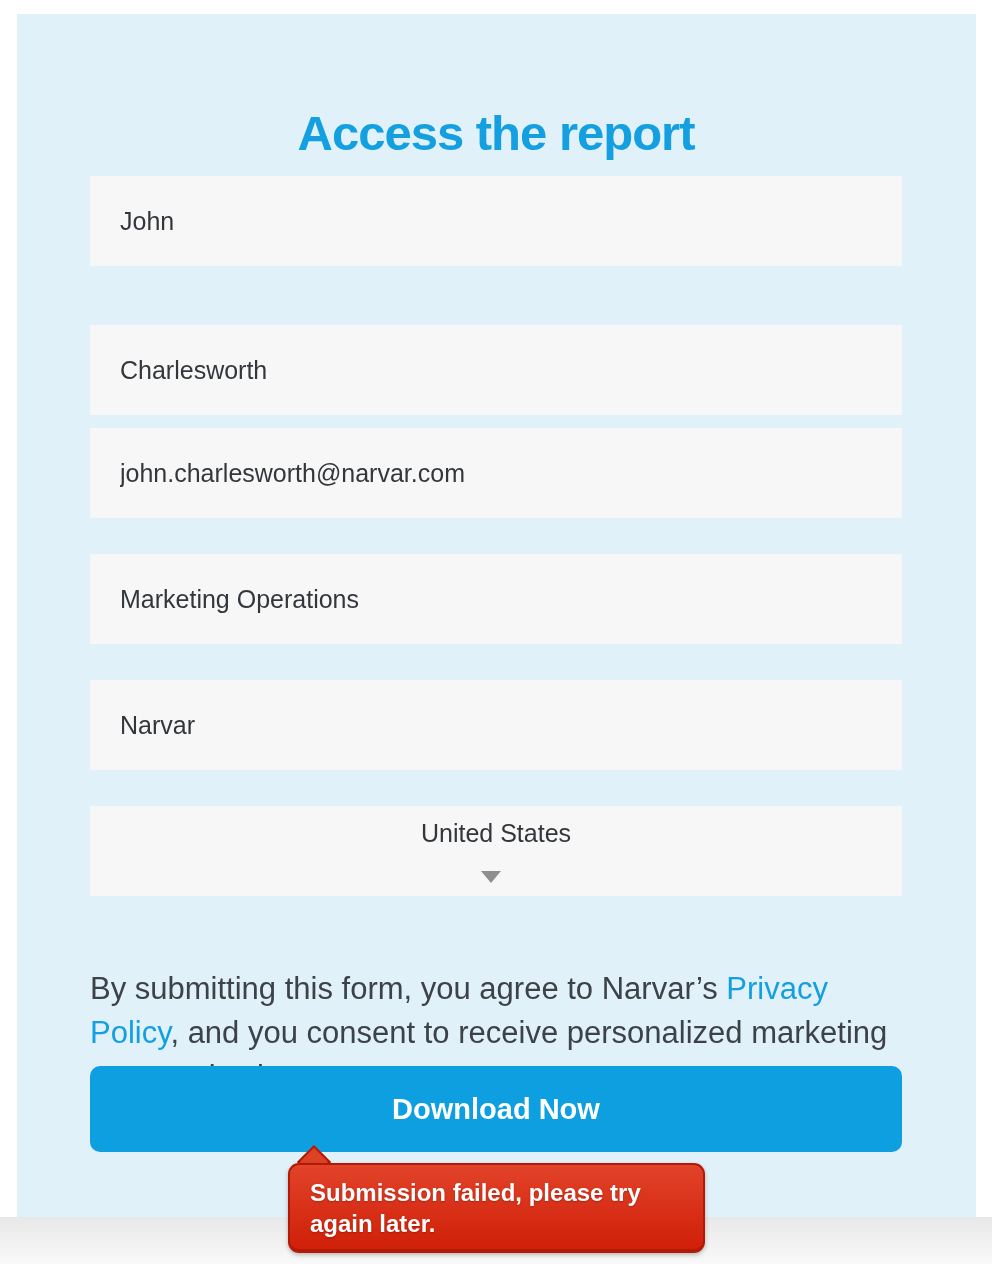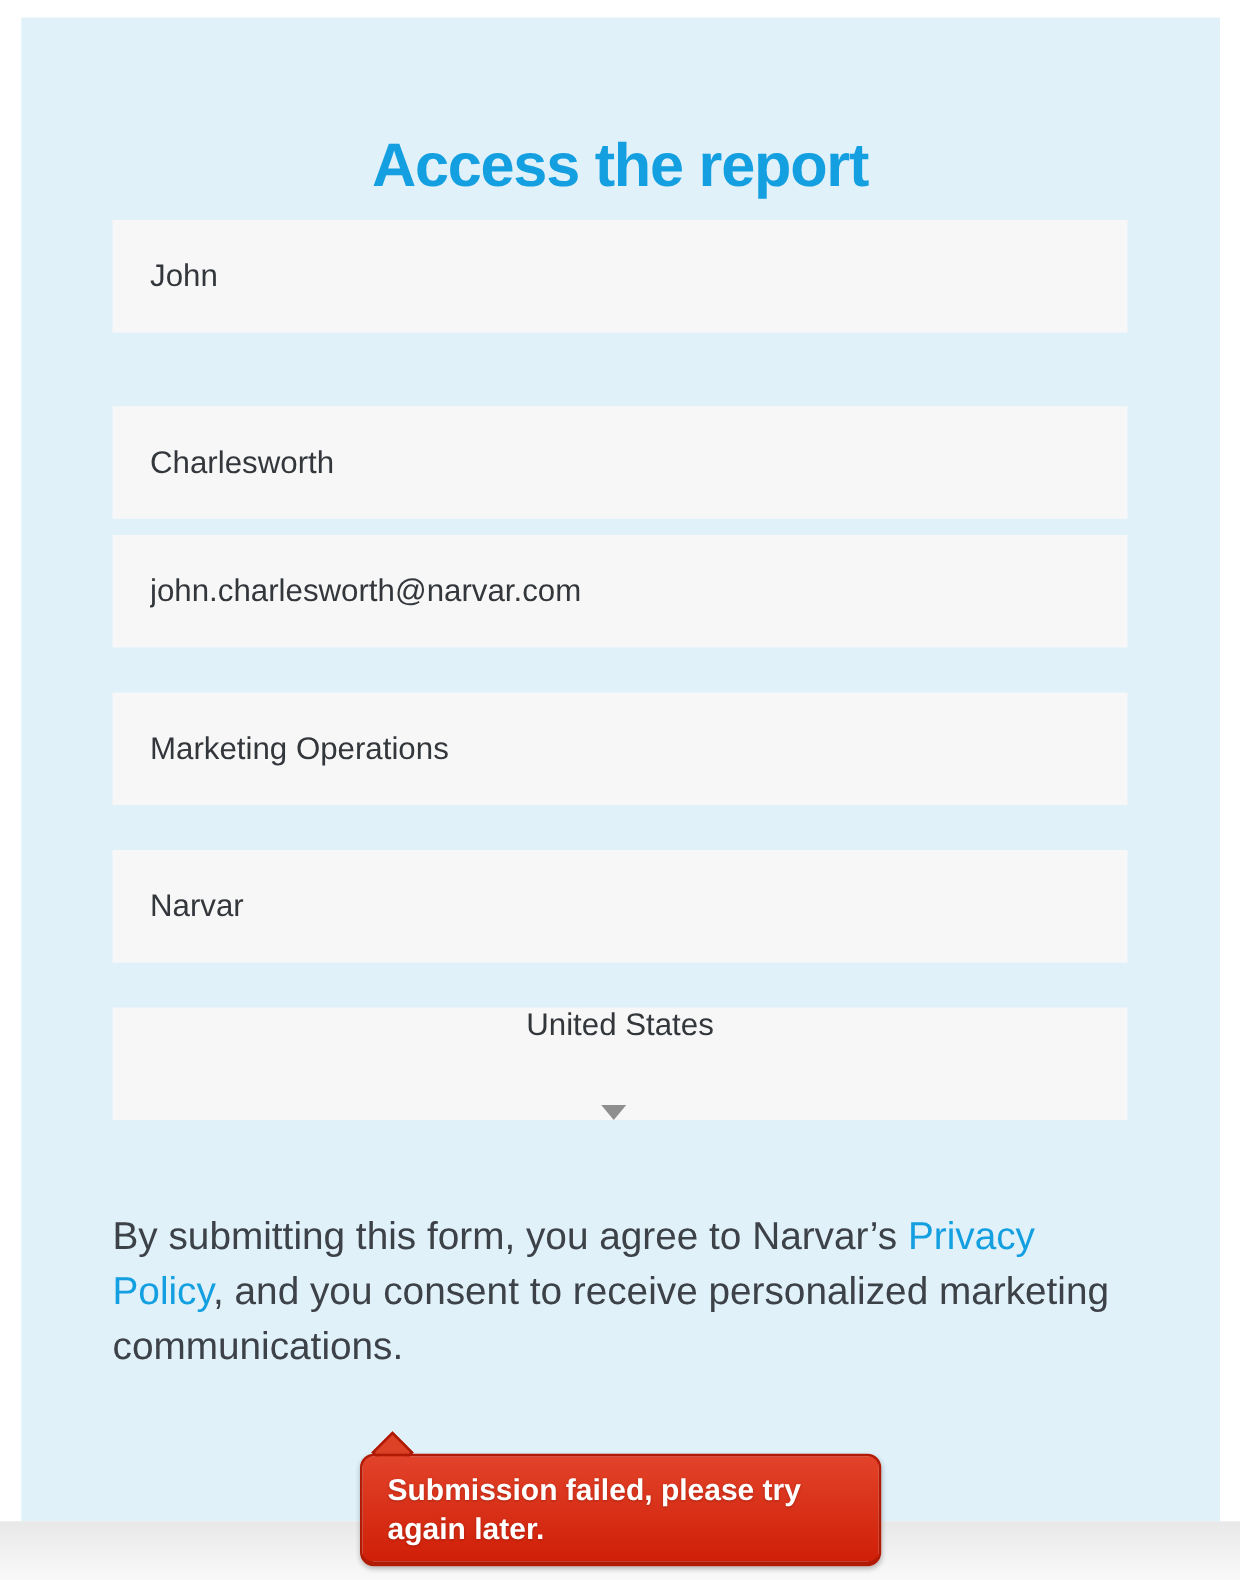--- a/index.html
+++ b/index.html
@@ -43,21 +43,21 @@
     color: #139fe0;
   }
   .field {
     position: absolute;
     left: 90px;
     width: 812px;
     height: 90px;
     background: #f7f7f7;
     border: none;
     outline: none;
-    padding: 0 30px;
+    padding: 13px 30px;
     font-family: "Liberation Sans", sans-serif;
     font-size: 25px;
     color: #33373c;
     display: block;
   }
   input.field { border-radius: 0; }
   .f1 { top: 176px; }
   .f2 { top: 302px; margin-top: 23px; }
   .f3 { top: 428px; }
   .f4 { top: 554px; }
@@ -161,18 +161,19 @@
 
   <input class="field f5" type="text" value="Narvar" style="">
 
   <div class="field select-field">
     <span>United States</span>
     <span class="caret-down"></span>
   </div>
 
   <p class="consent"><span>By submitting this form, you agree to Narvar’s </span><a>Privacy Policy</a><span>, and you consent to receive personalized marketing communications.</span></p>
 
+  <button class="download-btn">Download Now</button>
 
   <div class="tooltip-arrow"></div>
   <div class="error-tooltip">
     <span>Submission failed, please try again later.</span>
   </div>
 </div>
 
 </body></html>

